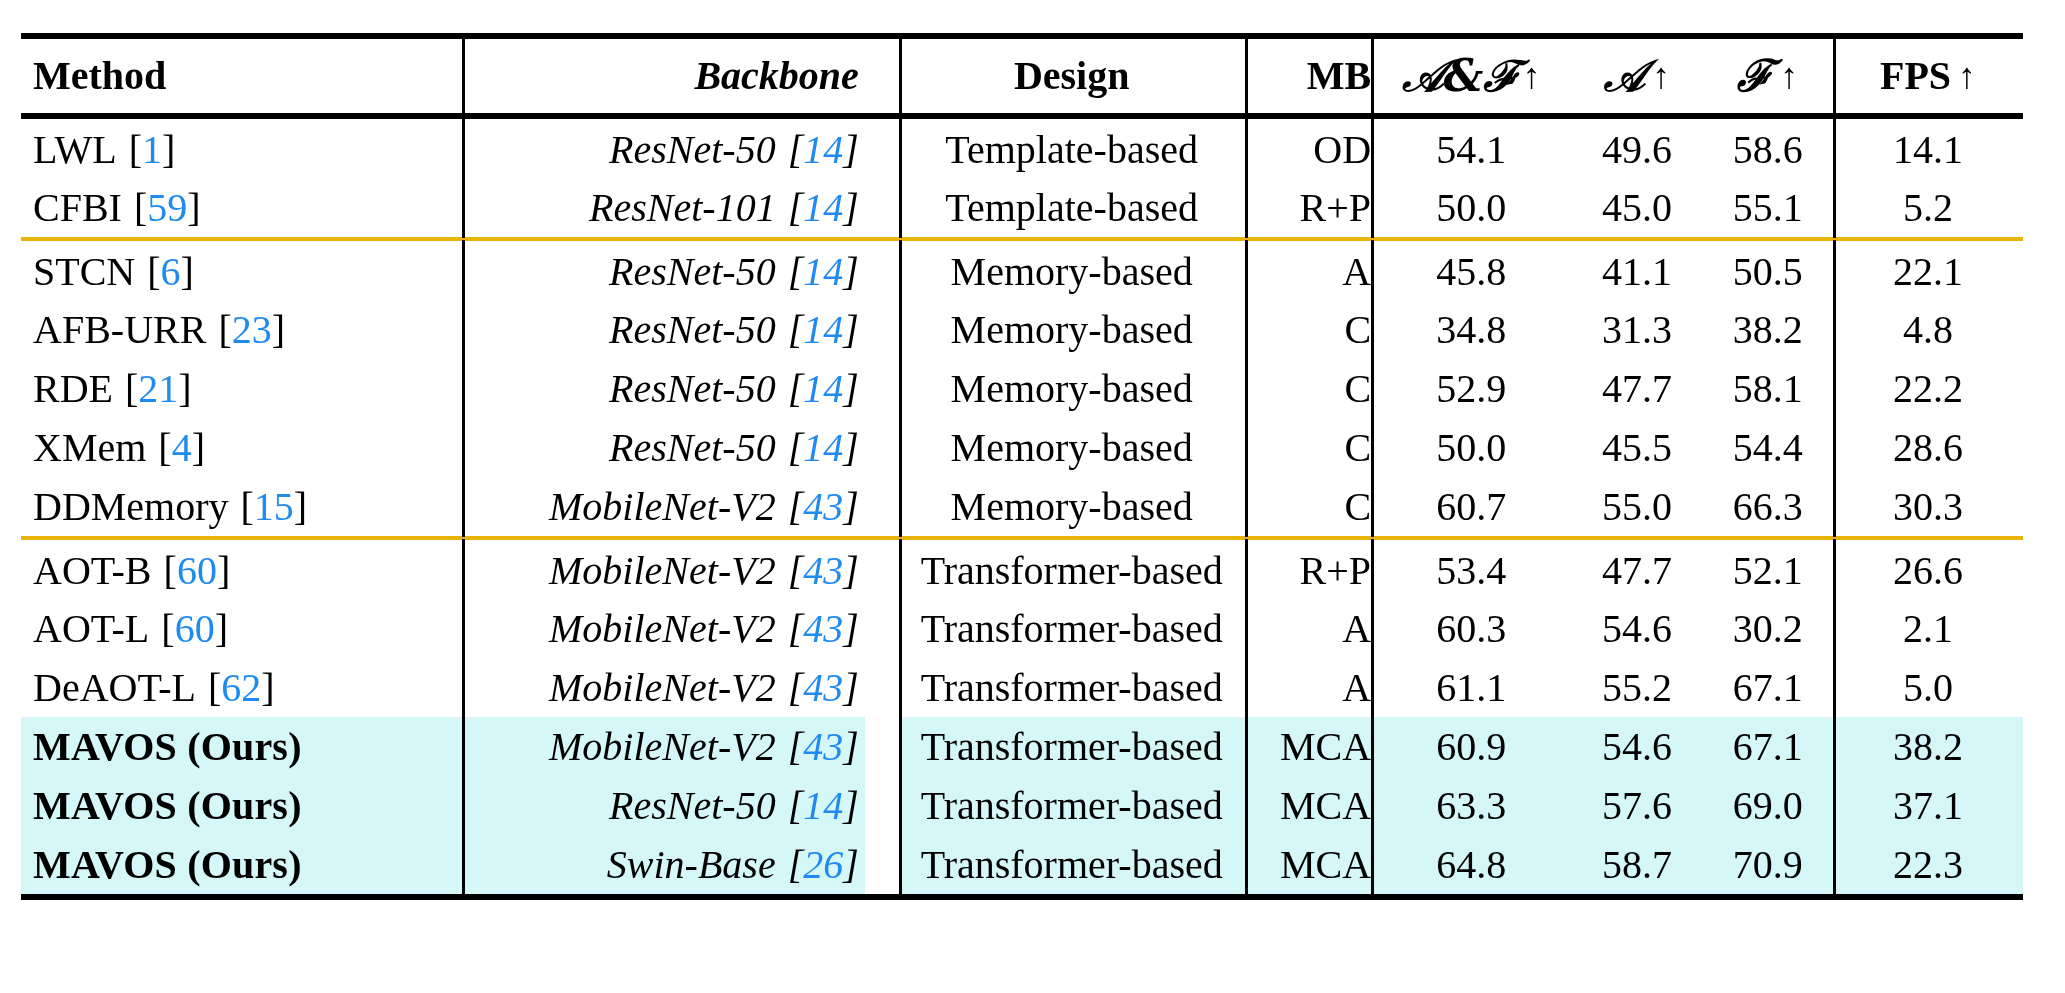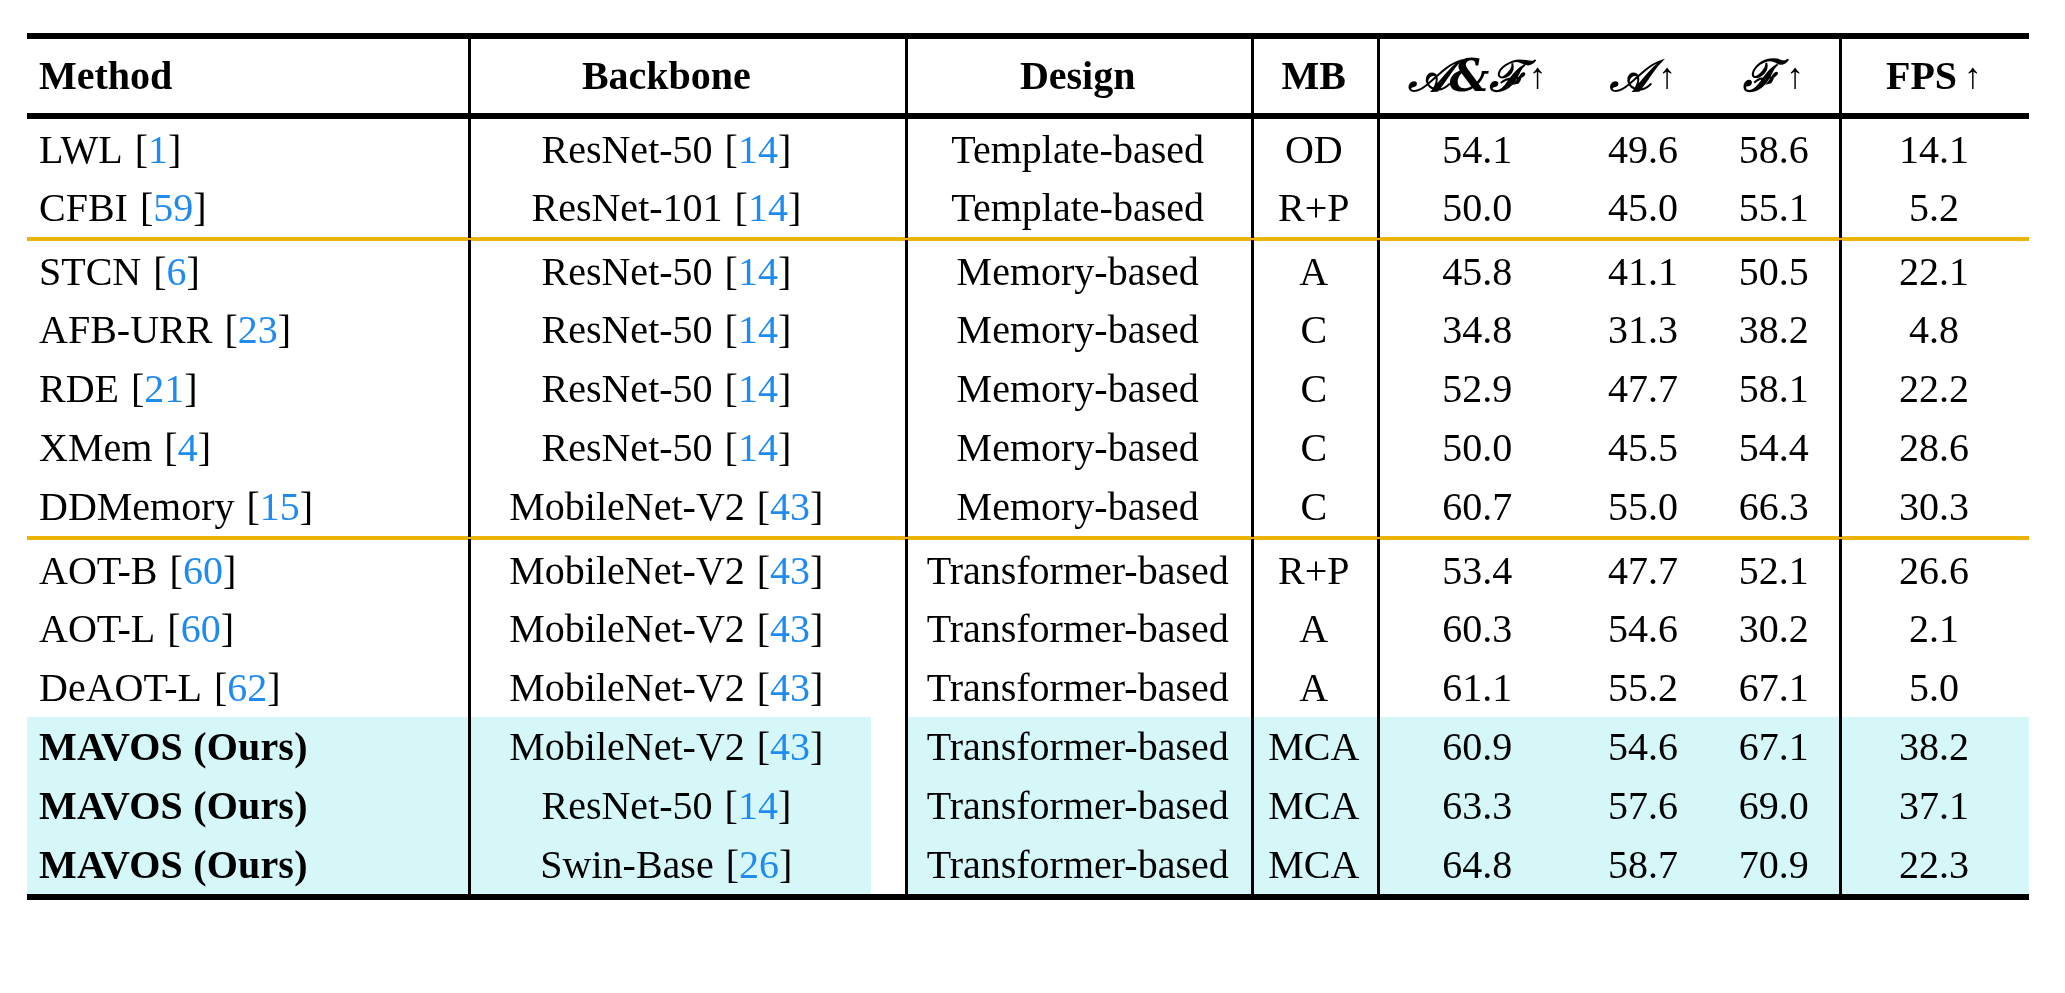--- a/index.html
+++ b/index.html
@@ -13,21 +13,21 @@
     font-family: "Liberation Serif", "DejaVu Serif", serif;
     color: #000000;
     overflow: hidden;
   }
 
   #table-wrap {
     position: relative;
     width: 1993px;
     height: 993px;
     box-sizing: border-box;
-    padding: 33px 30px 0 27px;
+    padding: 33px 30px 0 21px;
   }
 
   table.results {
     border-collapse: collapse;
     width: 2002px;
     table-layout: fixed;
     font-size: 40px;
     line-height: 1.0;
   }
 
@@ -70,23 +70,23 @@
   .col-method  { width: 418px; }
   .col-backbone{ width: 382px; }
   .col-design  { width: 360px; }
   .col-mb      { width: 120px; }
   .col-jf      { width: 190px; }
   .col-j       { width: 124px; }
   .col-f       { width: 124px; }
   .col-fps     { width: 180px; }
 
   .cell.method   { justify-content: flex-start; padding-left: 12px; }
-  .cell.backbone { justify-content: center; padding-right: 6px; }
+  .cell.backbone { justify-content: flex-end; padding-right: 6px; font-style: italic; }
   .cell.design   { justify-content: center; margin-left: 34px; }
-  .cell.mb       { justify-content: center; }
+  .cell.mb       { justify-content: flex-end; }
   .cell.num      { justify-content: center; }
 
   
   .cite { color: #000; margin-left: 12px; }
   .cite .n { color: #1f8bf0; }
 
   
   .mathcal {
     font-family: "DejaVu Serif", "Liberation Serif", serif;
     font-style: italic;

